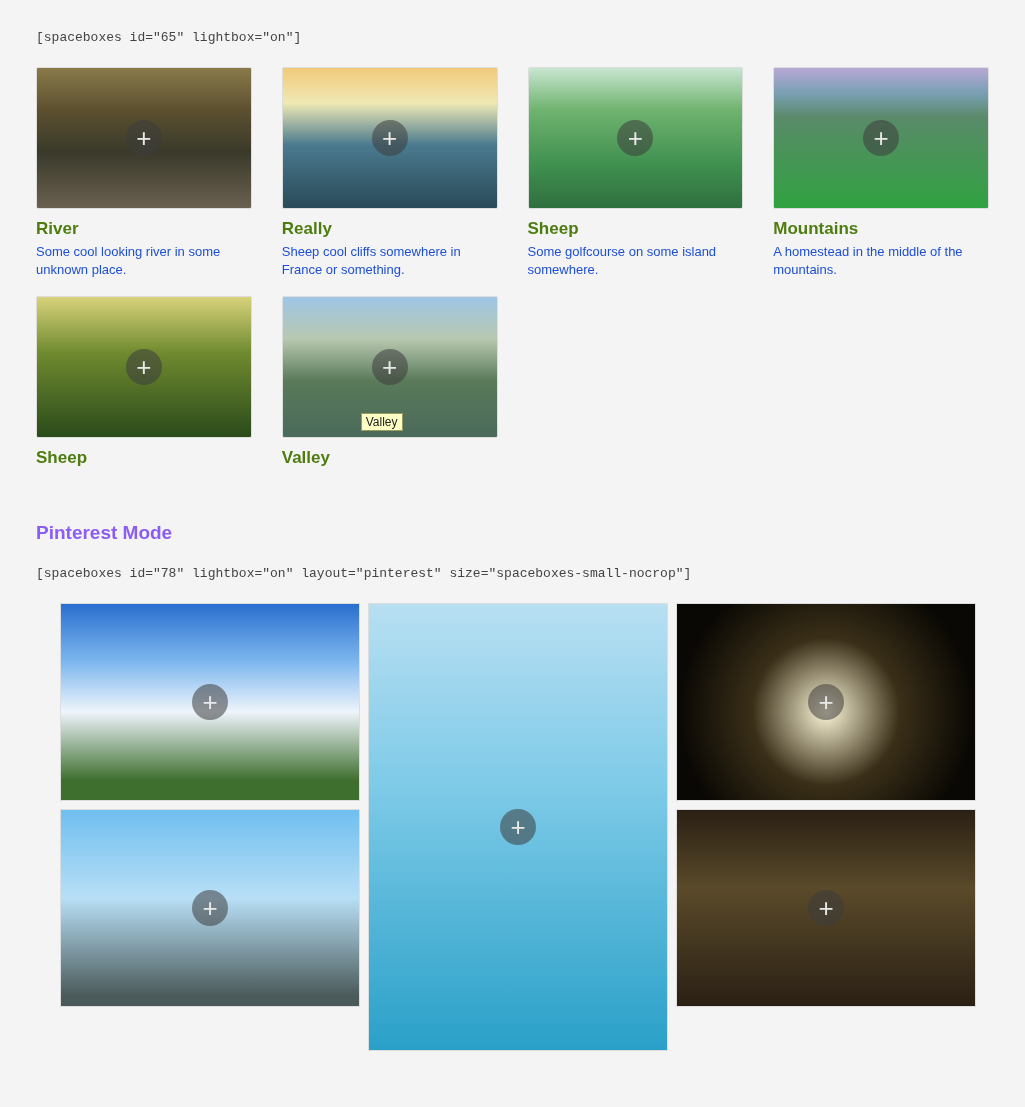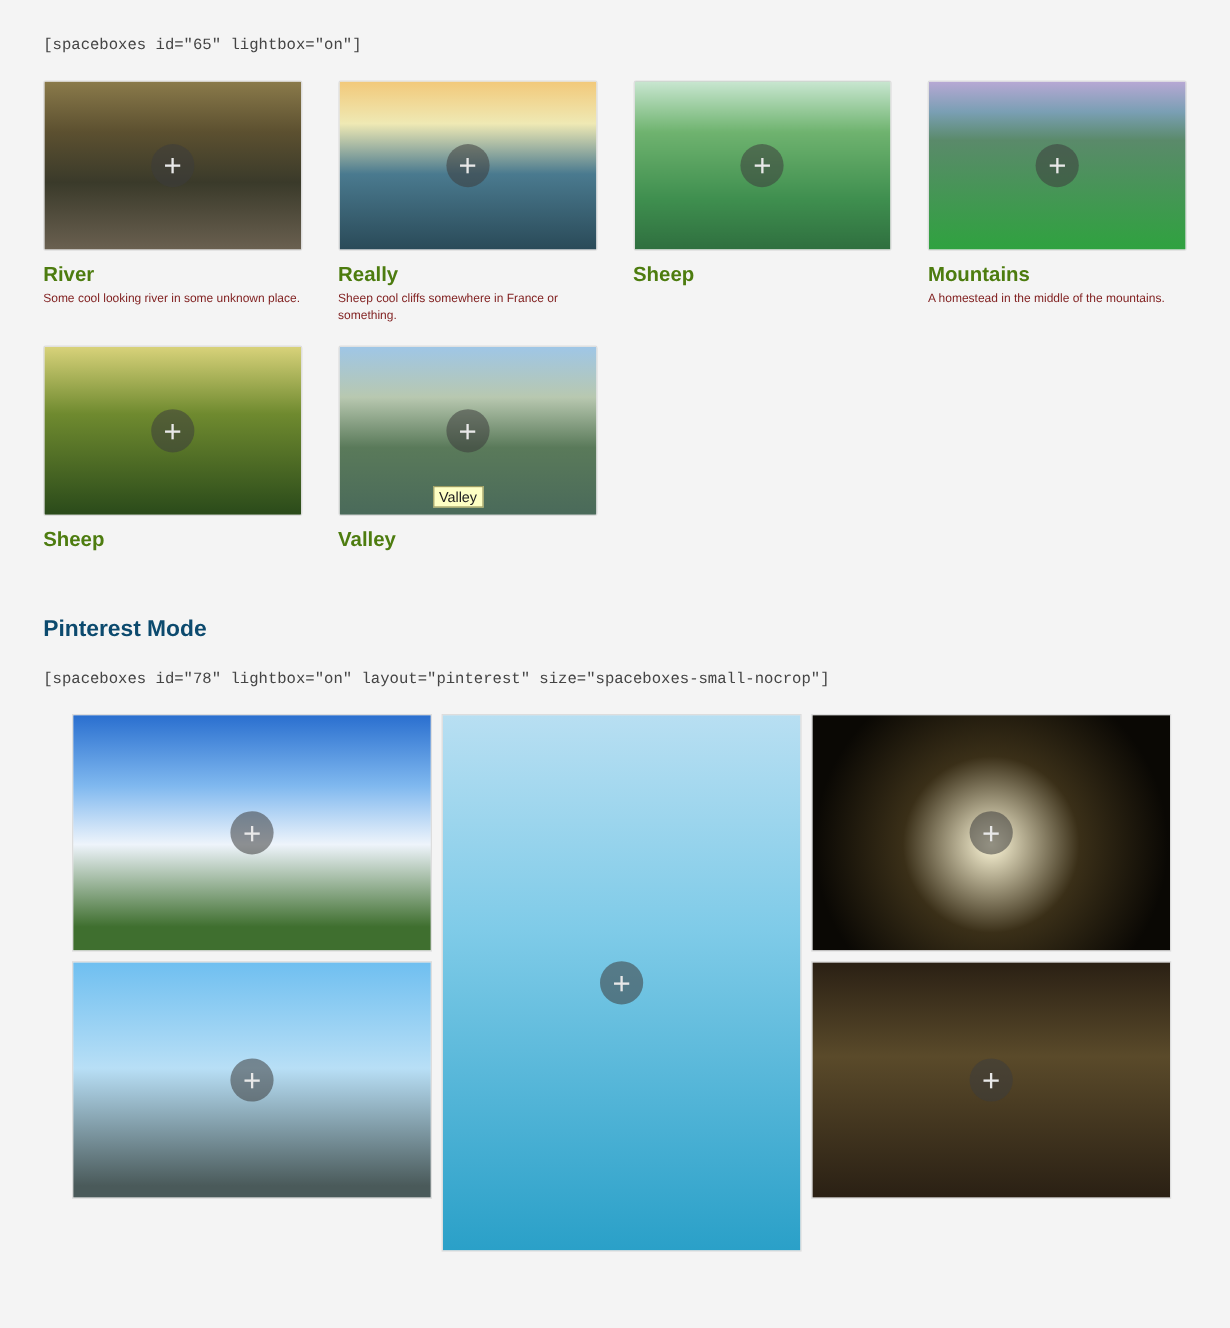--- a/index.html
+++ b/index.html
@@ -55,28 +55,28 @@
     color:#222;
   }
   h3.title {
     font-size: 17px;
     font-weight: 700;
     color: #4d7c0f;
     margin-top: 10px;
     margin-bottom: 4px;
   }
   p.desc {
-    font-size: 10px;
-    color: #7f1d1d;
+    font-size: 13px;
+    color: #1d4ed8;
     line-height: 1.35;
   }
   h2.section {
     font-size: 19px;
     font-weight: 700;
-    color: #0c4a6e;
+    color: #8b5cf6;
     margin: 30px 0 22px 0;
   }
   .masonry {
     padding: 0 24px;
     display: grid;
     grid-template-columns: 300px 300px 300px;
     gap: 8px;
     align-items: start;
   }
   .col { display:flex; flex-direction:column; gap:8px; }
@@ -123,20 +123,21 @@
     </div>
     <h3 class="title">Really</h3>
     <p class="desc">Sheep cool cliffs somewhere in France or something.</p>
   </div>
 
   <div class="card">
     <div class="thumb golf-bg">
       <div class="plus">+</div>
     </div>
     <h3 class="title">Sheep</h3>
+    <p class="desc">Some golfcourse on some island somewhere.</p>
   </div>
 
   <div class="card">
     <div class="thumb mtn-bg">
       <div class="plus">+</div>
     </div>
     <h3 class="title">Mountains</h3>
     <p class="desc">A homestead in the middle of the mountains.</p>
   </div>
 

